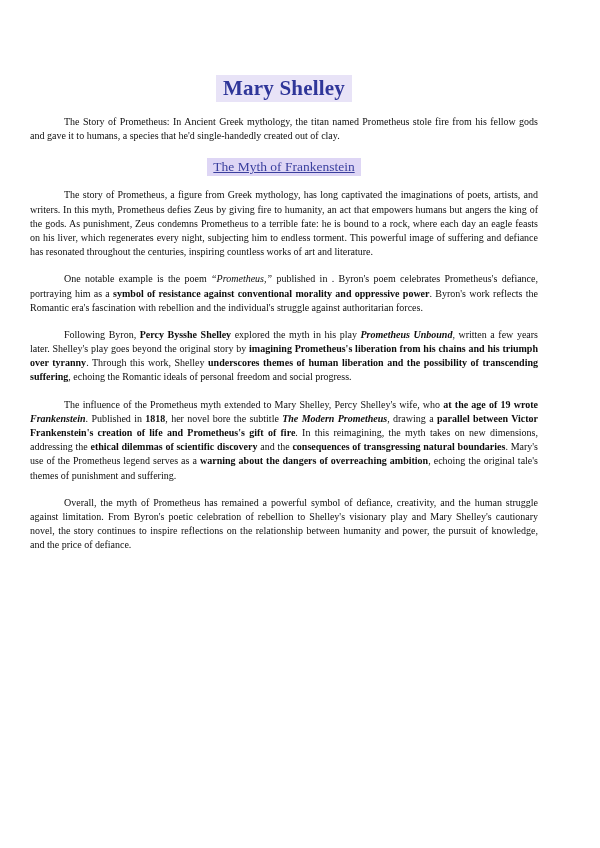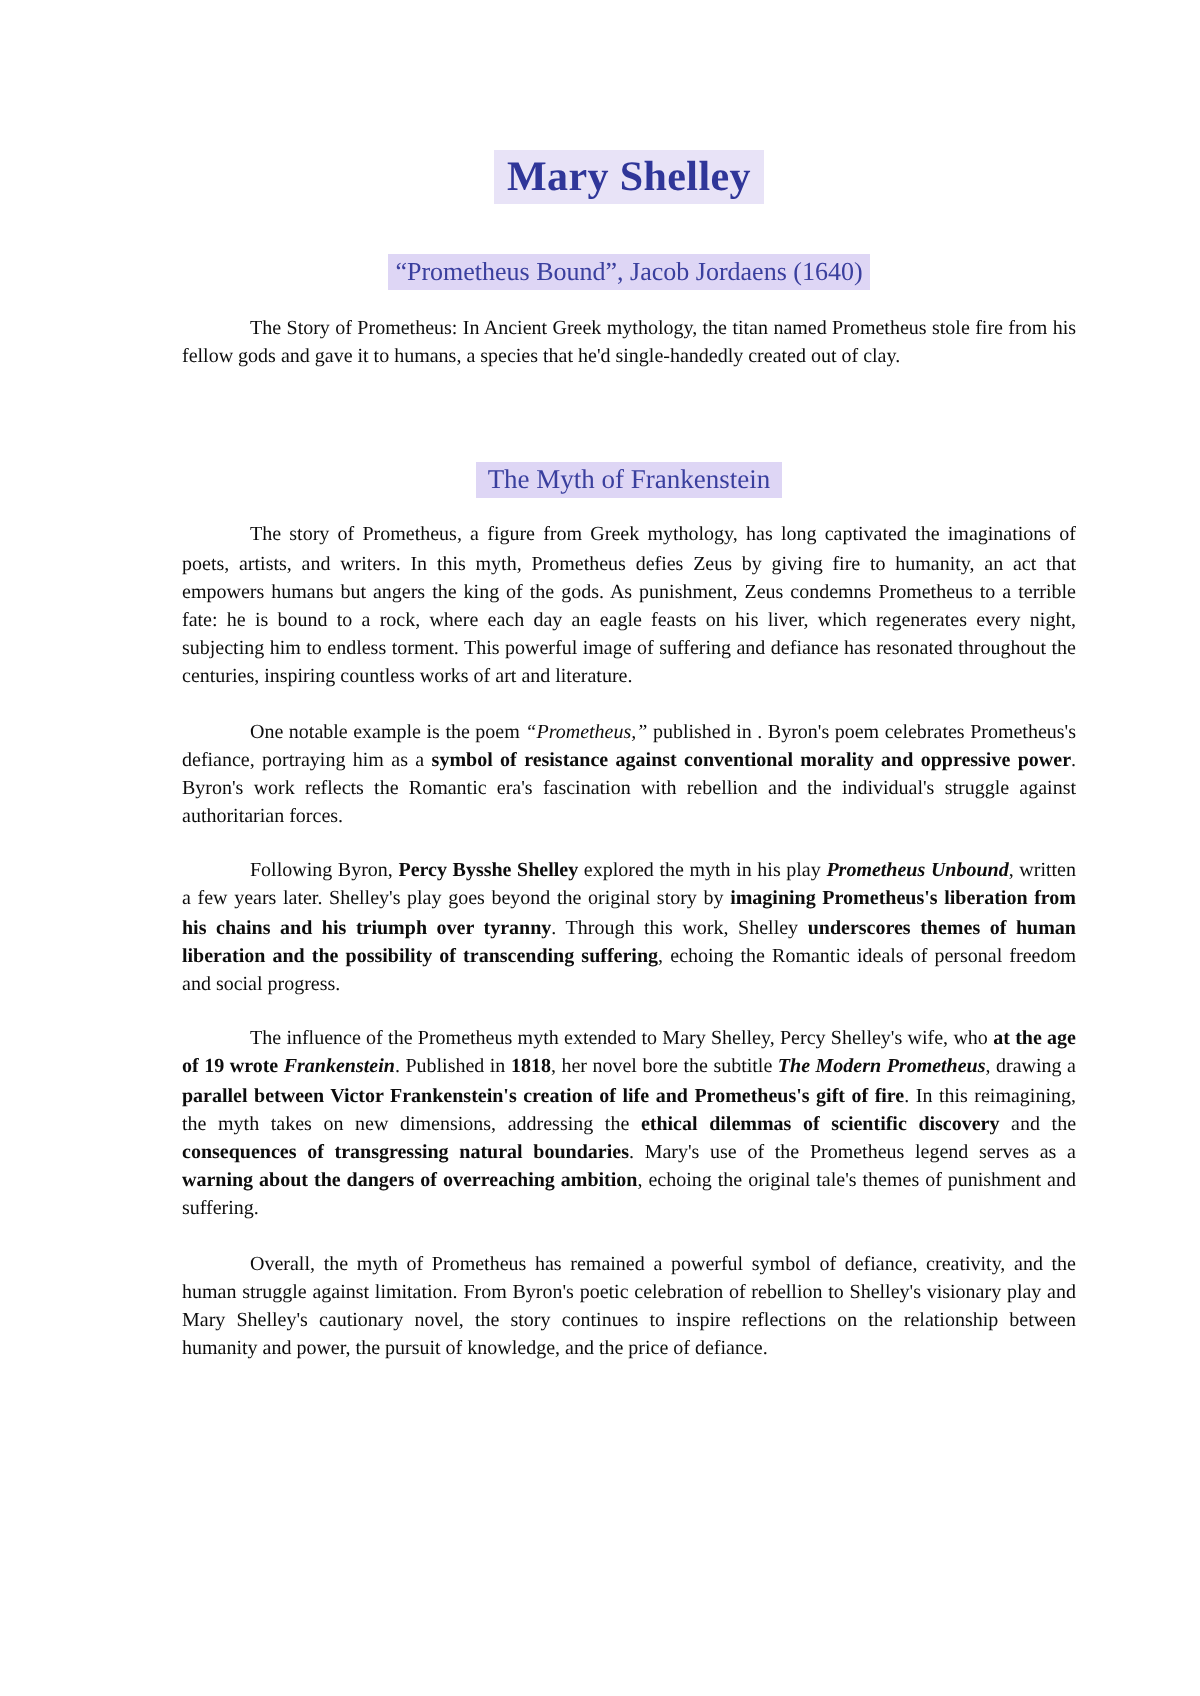--- a/index.html
+++ b/index.html
@@ -11,21 +11,21 @@
     width: 600px;
     height: 848px;
     font-family: "Liberation Serif", serif;
     color: #000000;
     overflow: hidden;
   }
   .page {
     width: 600px;
     height: 848px;
     box-sizing: border-box;
-    padding: 62px 62px 40px 91px;
+    padding: 62px 62px 40px 30px;
     position: relative;
   }
   .doc-title {
     text-align: center;
     font-family: "Liberation Serif", serif;
     font-size: 21px;
     font-weight: bold;
     color: #2f3699;
     margin: 14px 0 0 0;
     letter-spacing: 0.2px;
@@ -41,21 +41,22 @@
     margin: 27px 0 0 0;
   }
   .subtitle .hl {
     background: #ded6f5;
     padding: 1px 4px 2px 4px;
   }
   .section-head {
     text-align: center;
     font-size: 13.5px;
     color: #3a3f9e;
-    margin: 46px 0 0 0;
+    margin: 16px 0 0 0;
+    text-decoration: underline;
   }
   .section-head .hl {
     background: #ded6f5;
     padding: 1px 6px 2px 6px;
   }
   p.body {
     font-size: 10px;
     line-height: 1.42;
     text-align: justify;
     margin: 13px 0 0 0;
@@ -73,23 +74,20 @@
 </style>
 </head>
 <body>
 
 <div class="page">
 
   <h1 class="doc-title">
     <span class="hl">Mary Shelley</span>
   </h1>
 
-  <div class="subtitle">
-    <span class="hl">“Prometheus Bound”, Jacob Jordaens (1640)</span>
-  </div>
 
   <p class="body first-para">The Story of Prometheus: In Ancient Greek mythology, the titan named Prometheus stole fire from his fellow gods and gave it to humans, a species that he'd single-handedly created out of clay.</p>
 
   <div class="section-head">
     <span class="hl">The Myth of Frankenstein</span>
   </div>
 
   <div id="paragraph-container">
       <p class="body"><span>The story of Prometheus, a figure from Greek mythology, has long captivated the imaginations of poets, artists, and writers. In this myth, Prometheus defies Zeus by giving fire to humanity, an act that empowers humans but angers the king of the gods. As punishment, Zeus condemns Prometheus to a terrible fate: he is bound to a rock, where each day an eagle feasts on his liver, which regenerates every night, subjecting him to endless torment. This powerful image of suffering and defiance has resonated throughout the centuries, inspiring countless works of art and literature.</span></p>
       <p class="body"><span>One notable example is the poem </span><i>“Prometheus,”</i><span> published in  . Byron's poem celebrates Prometheus's defiance, portraying him as a </span><b>symbol of resistance against conventional morality and oppressive power</b><span>. Byron's work reflects the Romantic era's fascination with rebellion and the individual's struggle against authoritarian forces.</span></p>

